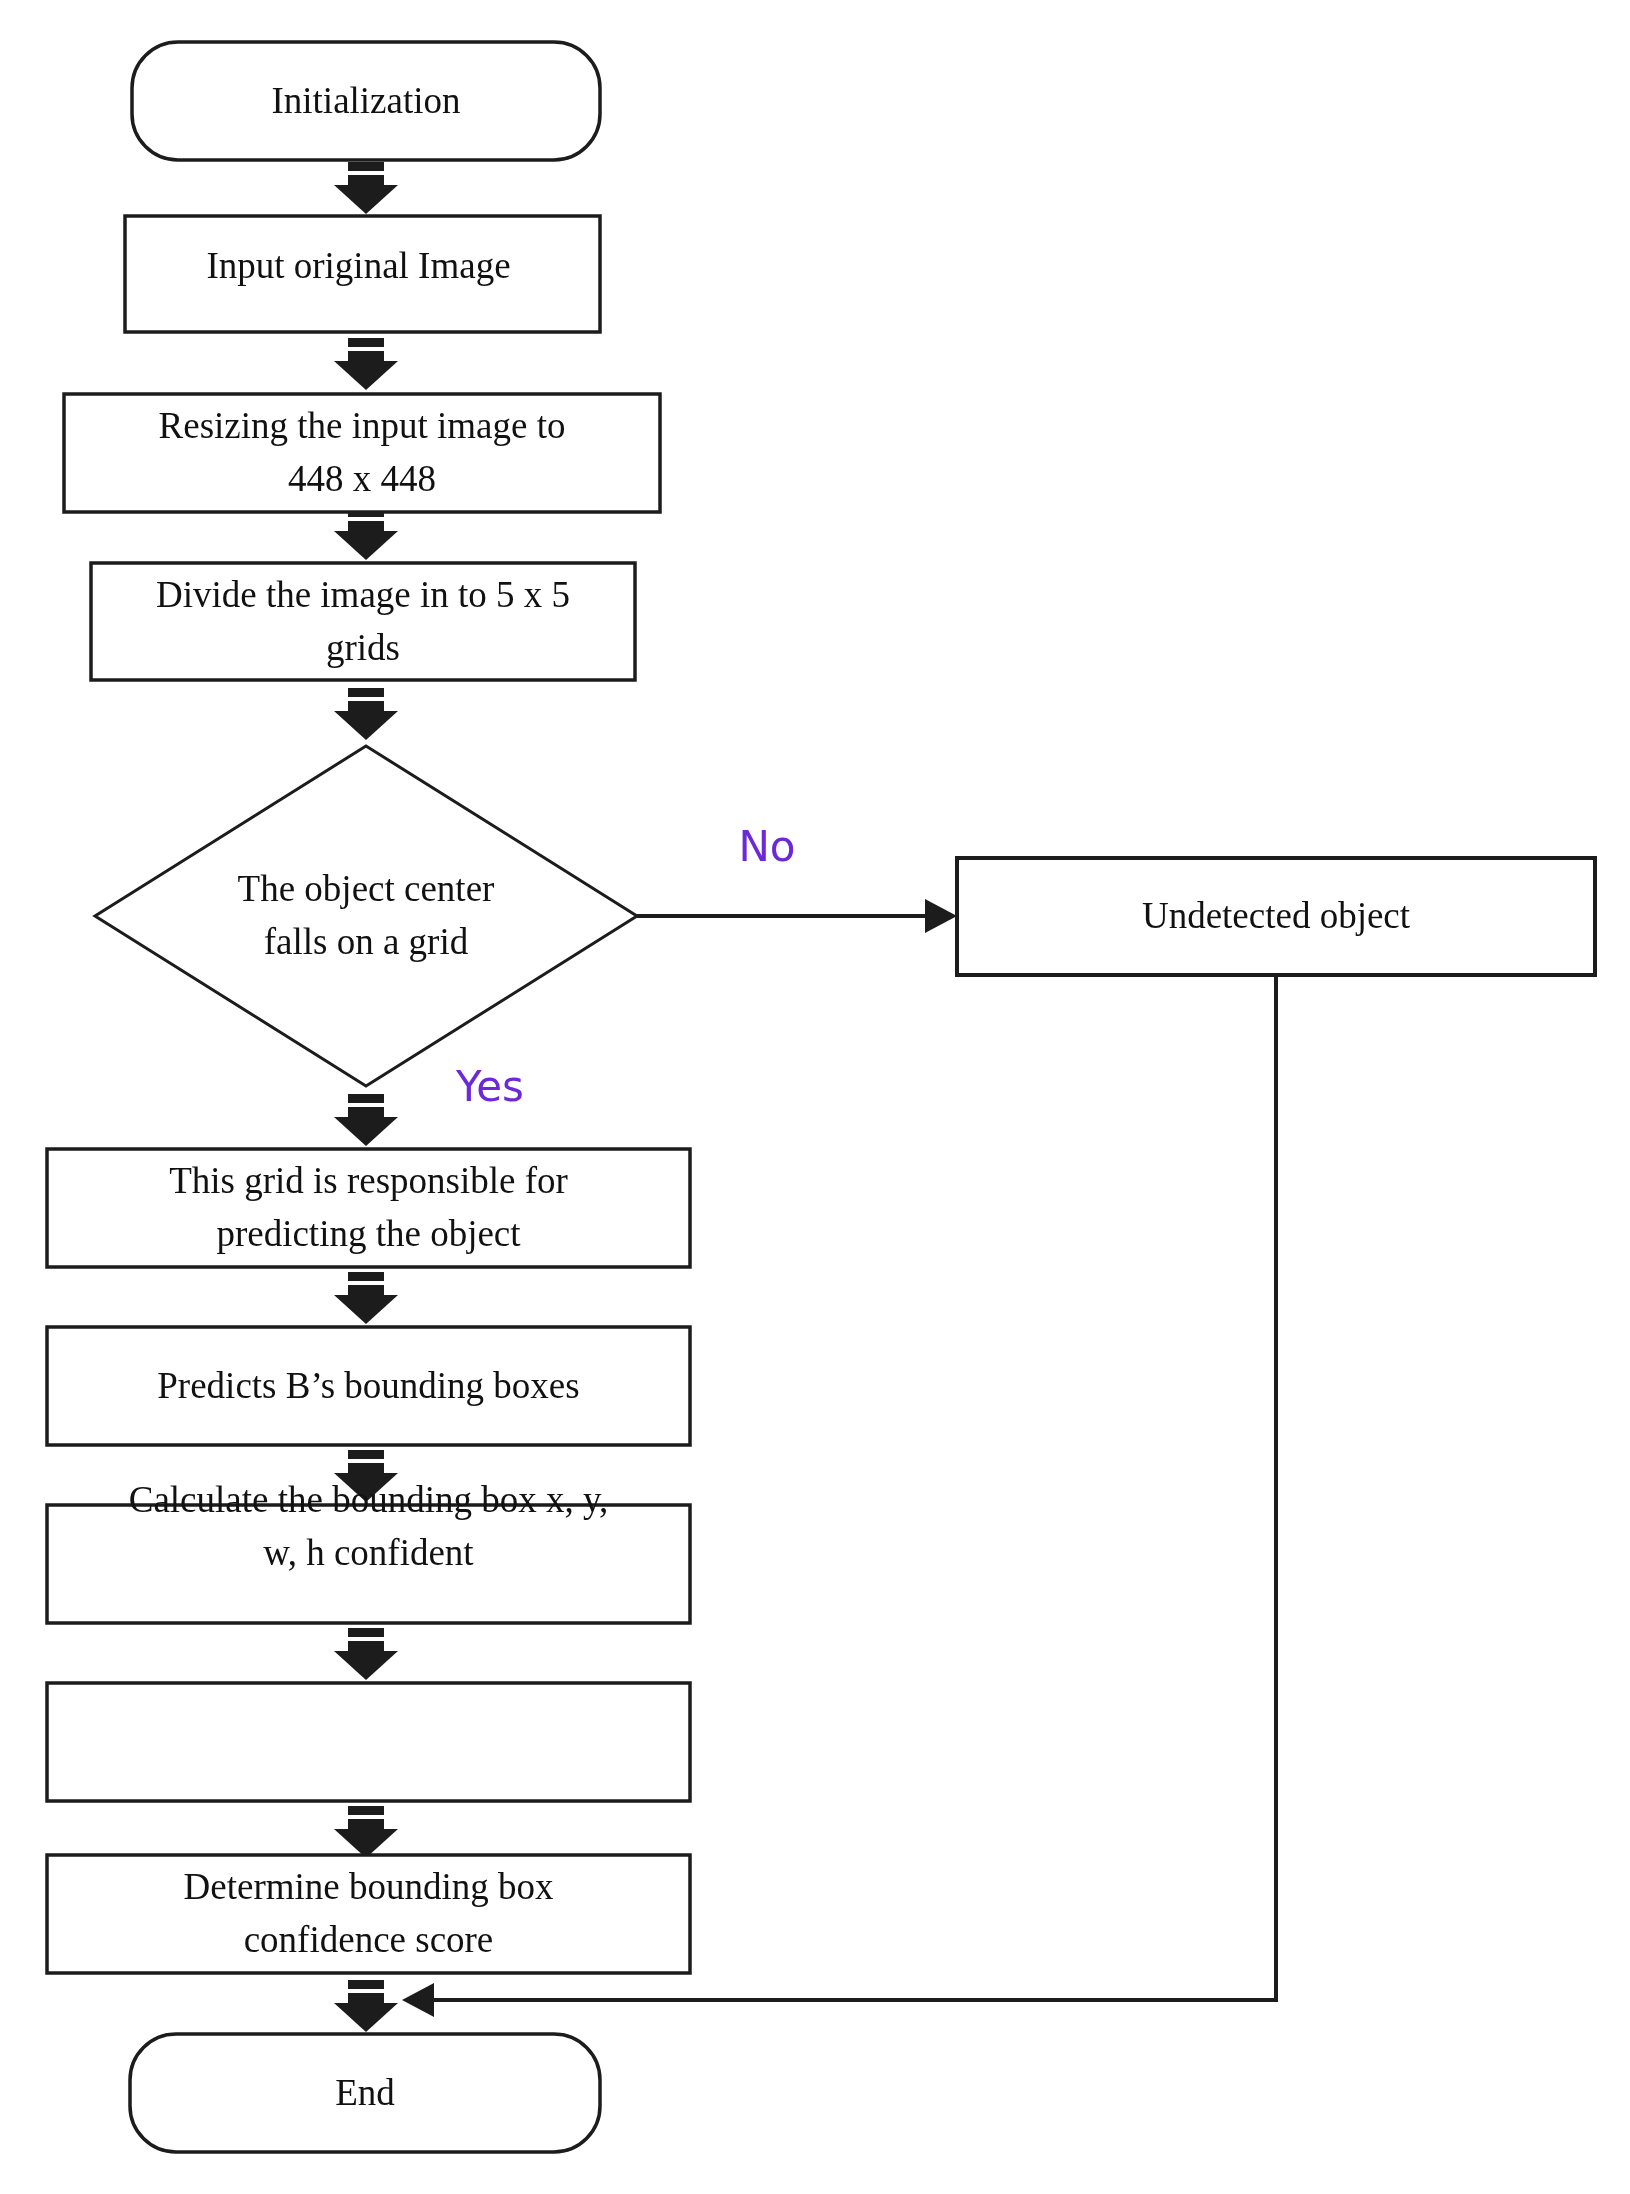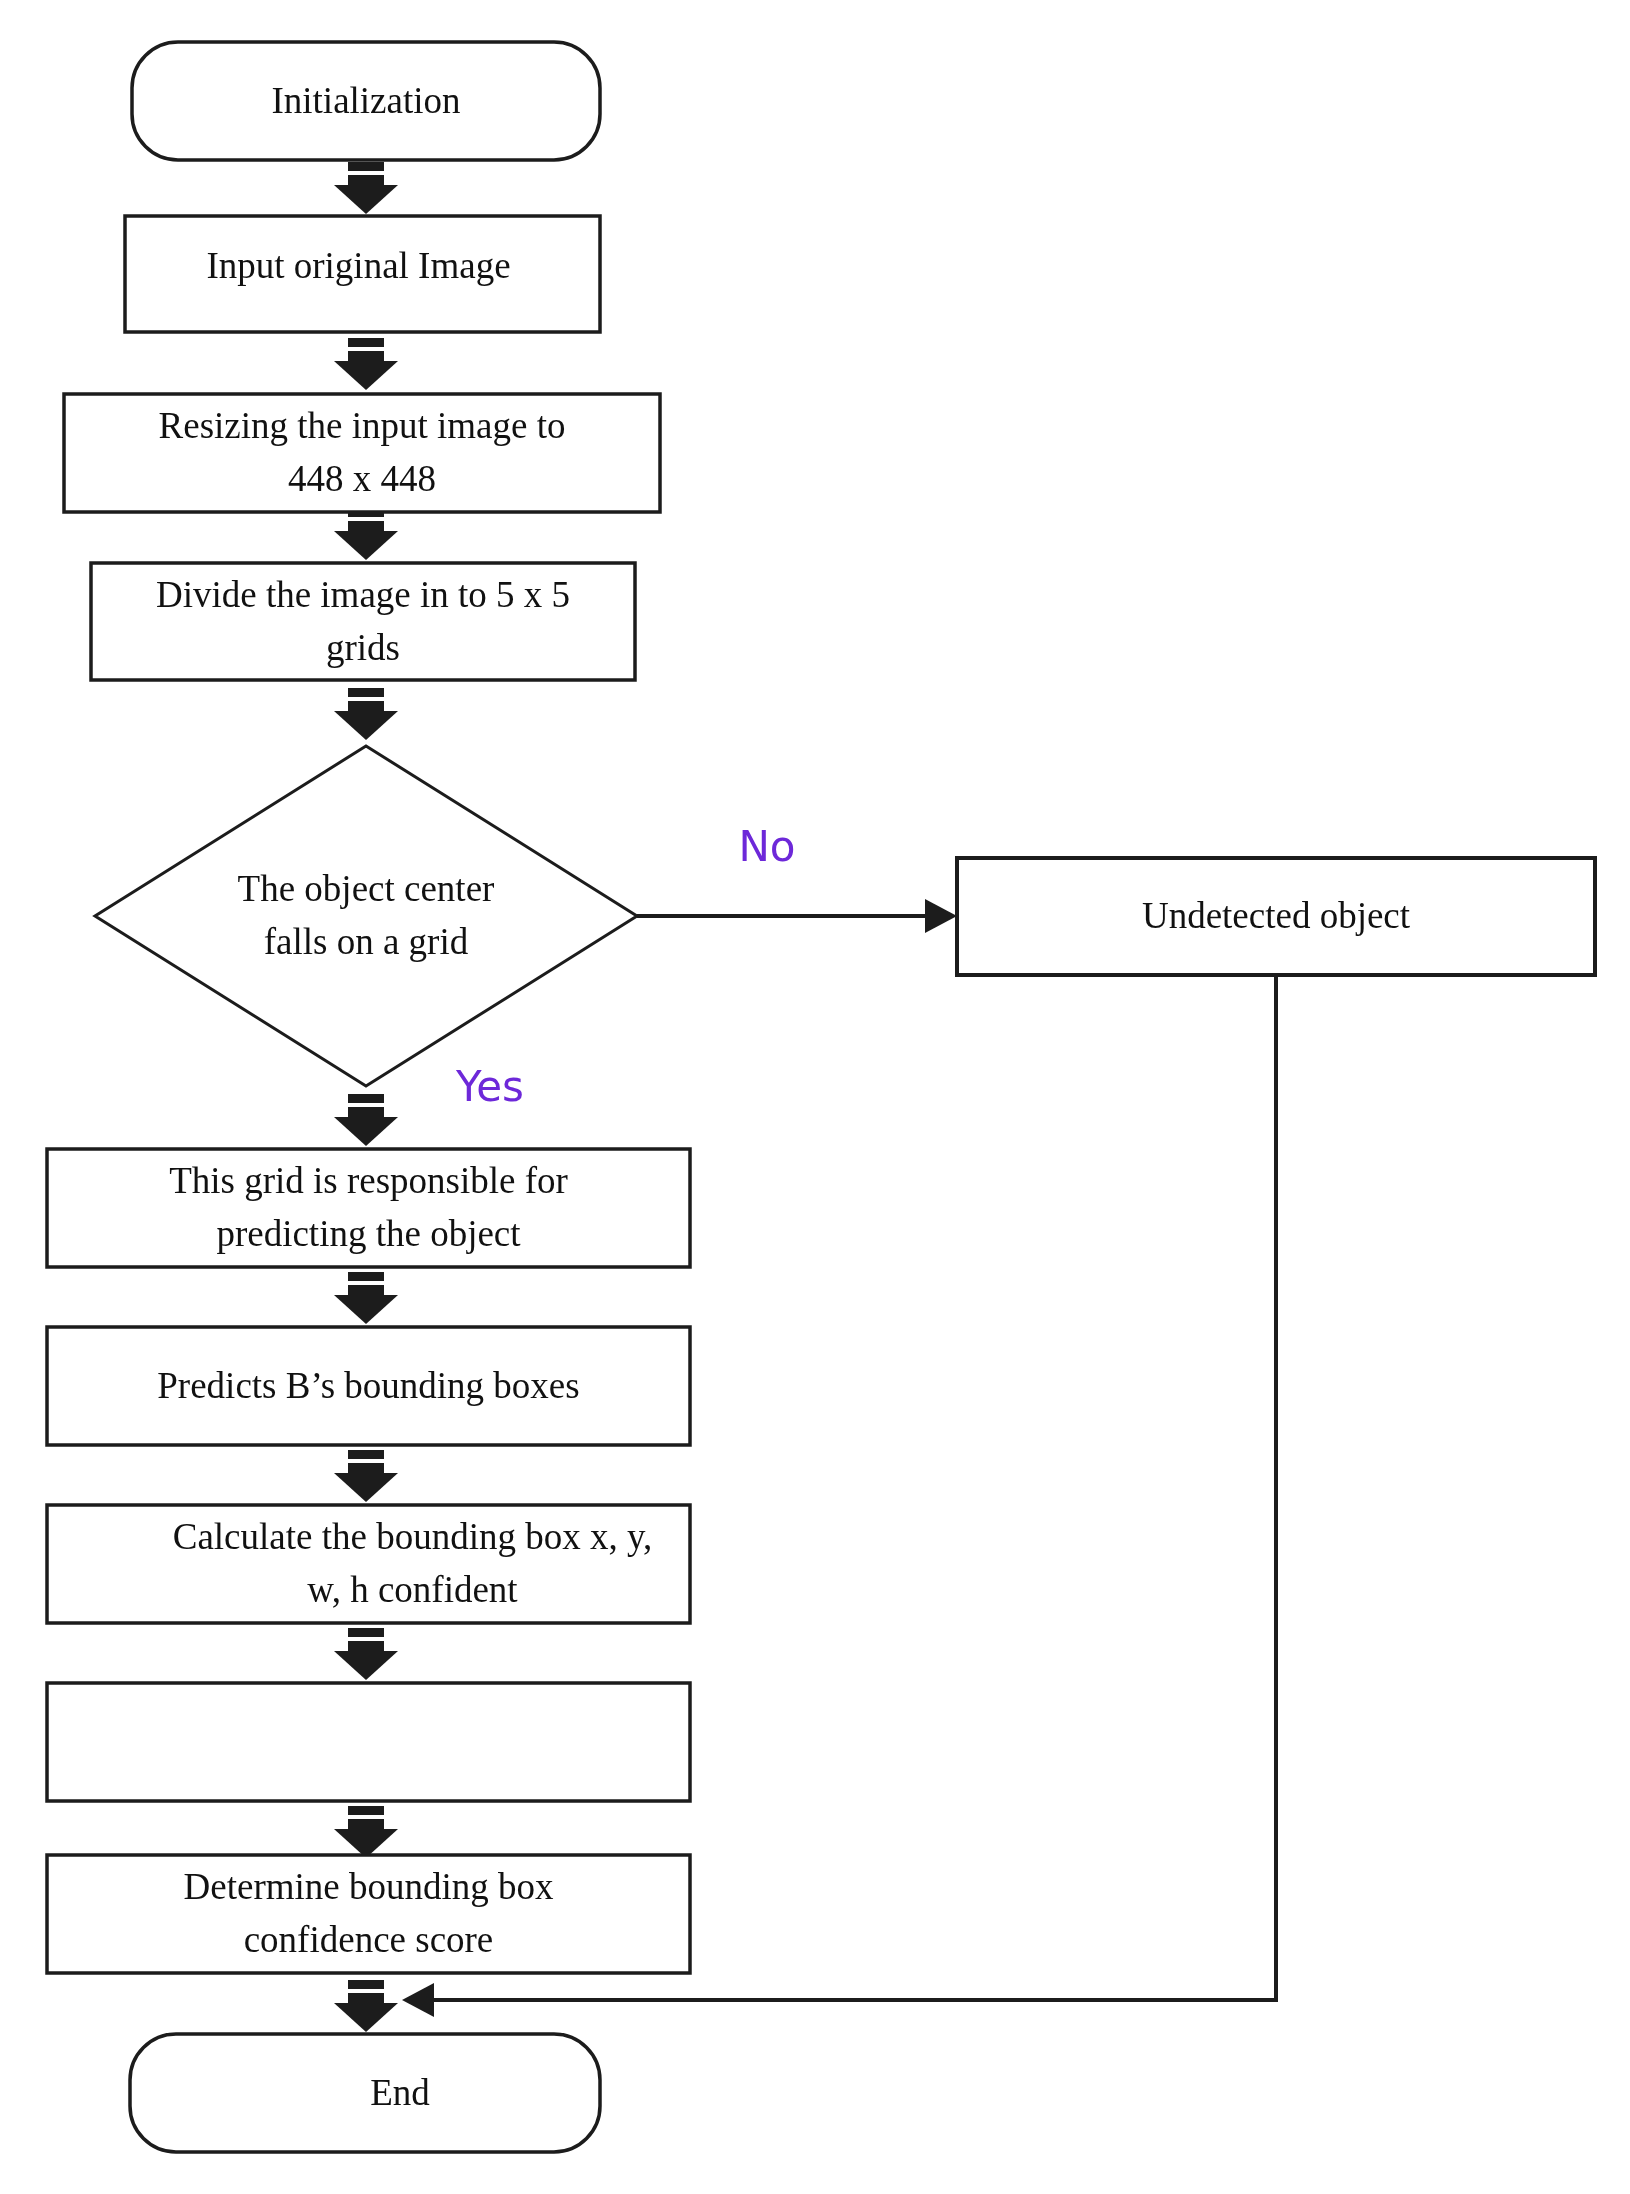--- a/index.html
+++ b/index.html
@@ -107,26 +107,26 @@
   <div class="nodetext" style="left:196px; top:844px; width:340px; height:144px;">The object center
 falls on a grid</div>
 
   <div class="nodetext" style="left:957px; top:858px; width:638px; height:117px;">Undetected object</div>
 
   <div class="nodetext" style="left:47px;  top:1327px; width:643px; height:118px;">Predicts B’s bounding boxes</div>
 
   <div class="nodetext" style="left:47px;  top:1149px; width:643px; height:118px;">This grid is responsible for
 predicting the object</div>
 
-  <div class="nodetext" style="left:47px;  top:1505px; width:643px; height:118px;padding-left:44px;">Calculate the bounding box x, y,
+  <div class="nodetext" style="left:47px;  top:1468px; width:643px; height:118px;">Calculate the bounding box x, y,
 w, h confident</div>
 
 
   <div class="nodetext" style="left:47px;  top:1855px; width:643px; height:118px;">Determine bounding box
 confidence score</div>
 
-  <div class="nodetext" style="left:130px; top:2034px; width:470px; height:118px;padding-left:35px;">End</div>
+  <div class="nodetext" style="left:130px; top:2034px; width:470px; height:118px;">End</div>
 
   <div class="edgelabel" style="left:715px; top:820px; width:104px; height:52px;">No</div>
 
   <div class="edgelabel" style="left:438px; top:1060px; width:104px; height:52px;">Yes</div>
 
 </div>
 
 </body></html>

